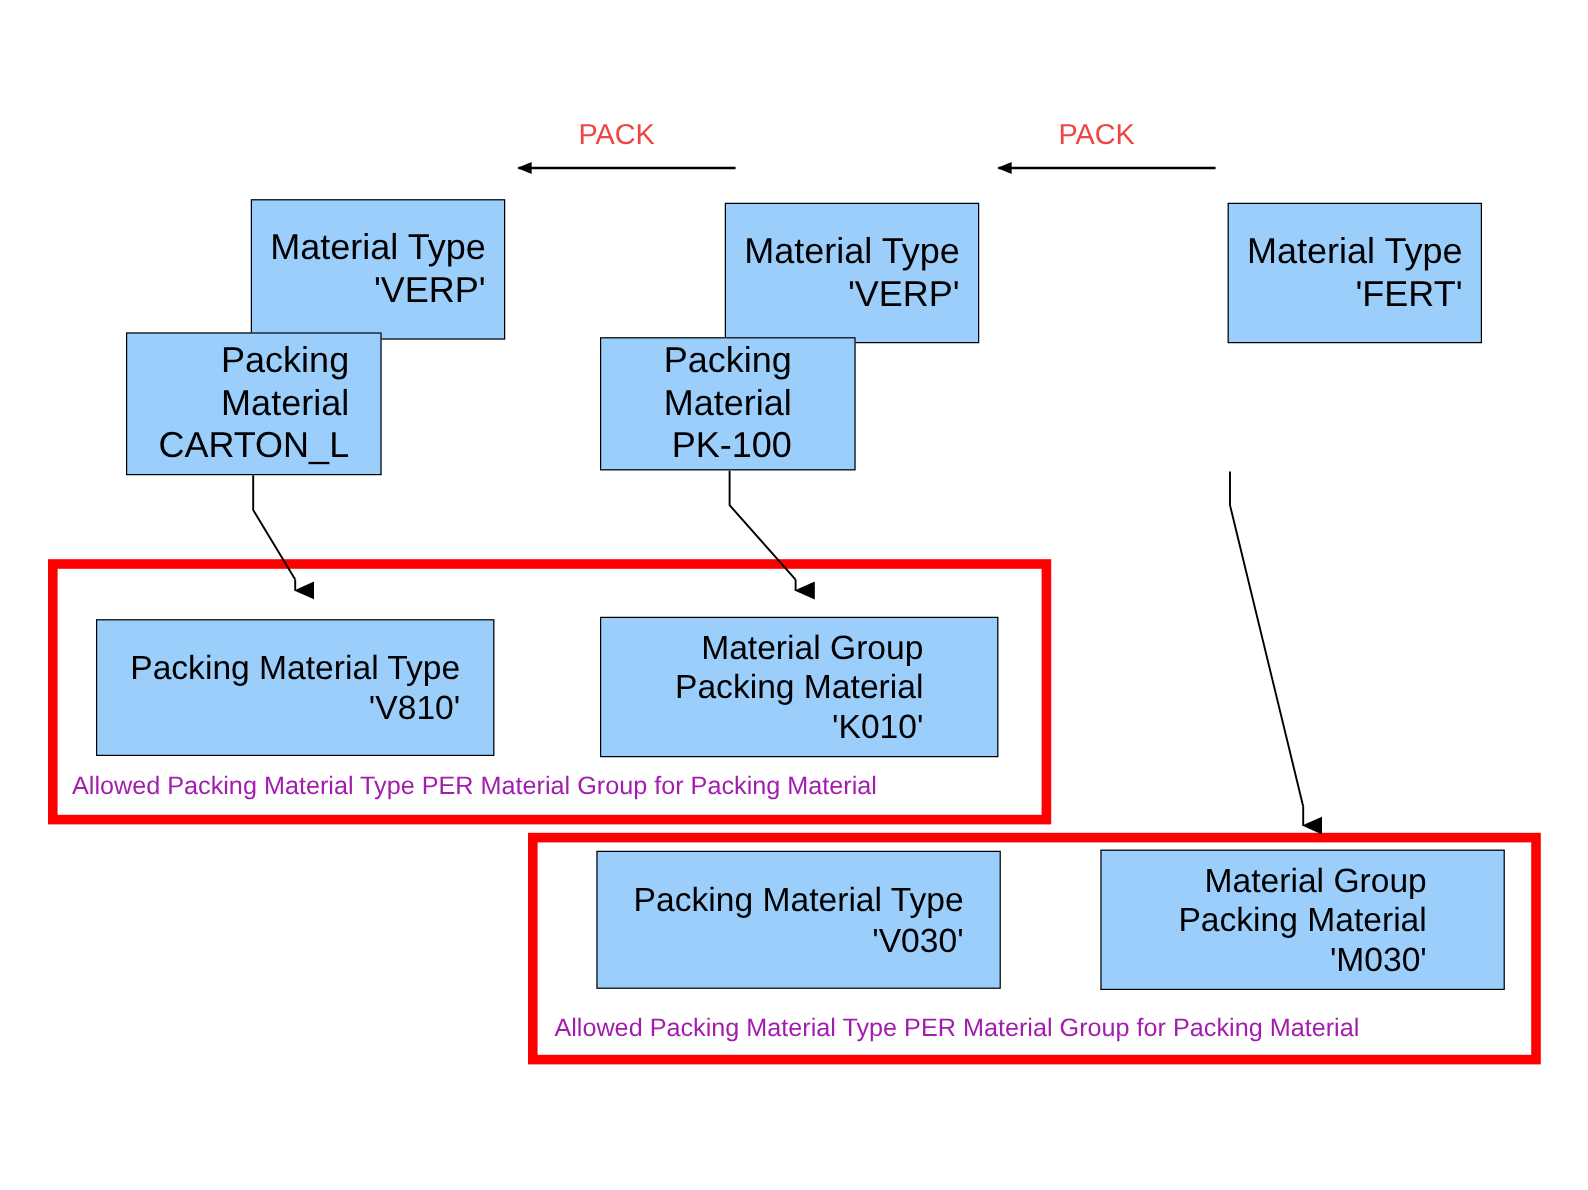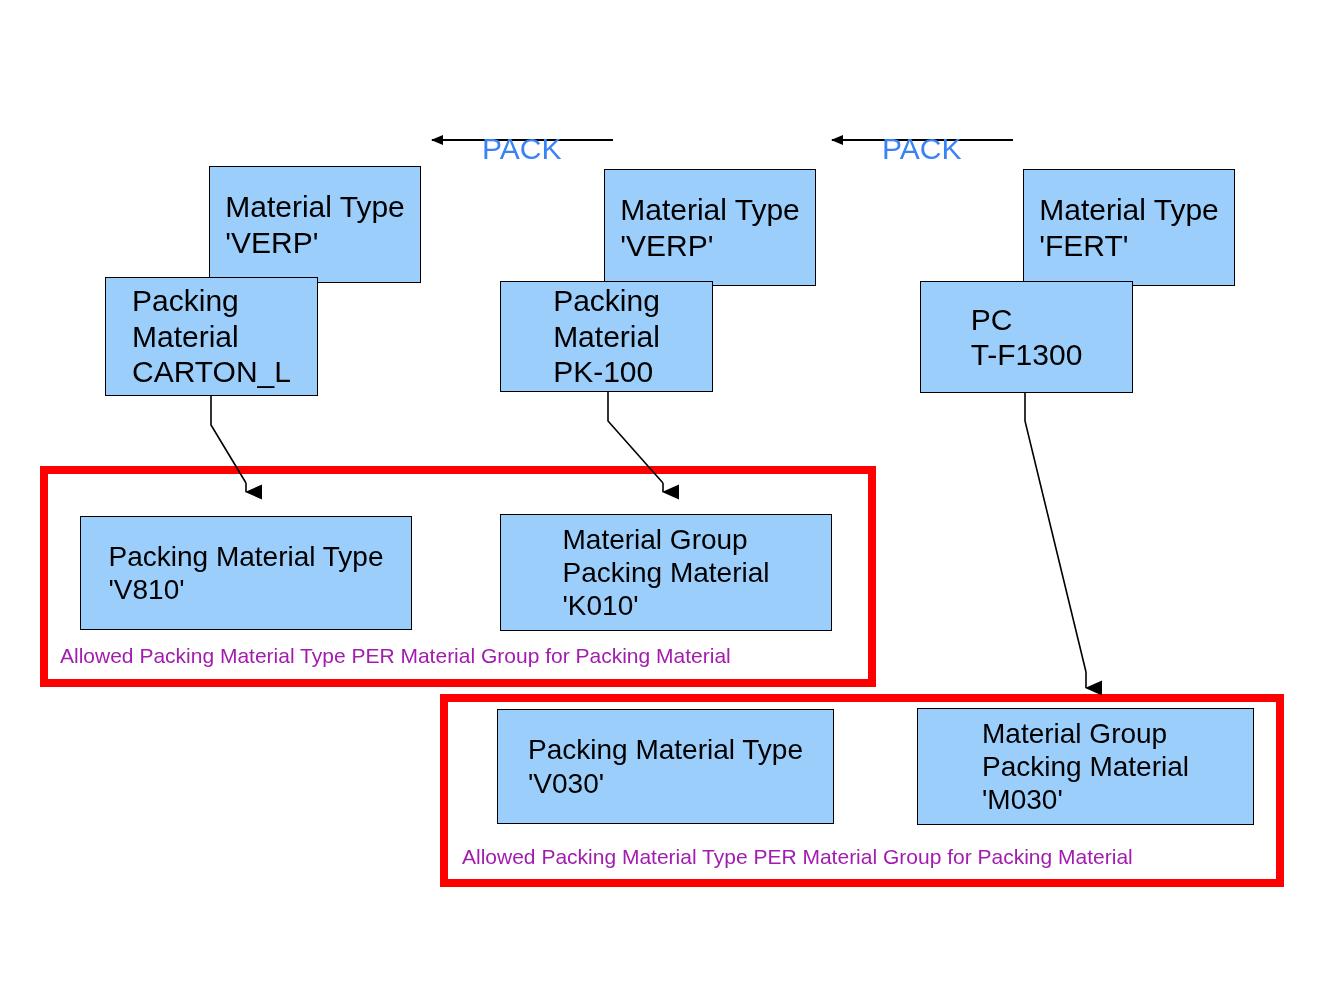--- a/index.html
+++ b/index.html
@@ -40,33 +40,32 @@
     line-height: 1.1;
   }
   .node {
     position: absolute;
     background: #9BCEFB;
     border: 1px solid #000000;
     box-sizing: border-box;
     display: flex;
     align-items: center;
     justify-content: center;
-    text-align: left;
+    text-align: right;
     color: #000000;
     line-height: 1.18;
     white-space: pre-line;
   }
   .node.t30 { font-size: 30px; }
   .node.t28 { font-size: 28px; }
   .pack-label {
     position: absolute;
-    font-size: 30px;
-    color: #3b82f6;
+    font-size: 24px;
+    color: #ef4444;
     white-space: nowrap;
-    margin-top: 33px;
   }
 </style>
 </head>
 <body>
 
 <div id="canvas">
 
   <div class="red-group" style="left:40px; top:466px; width:836px; height:221px;"></div>
 
   <div class="red-group" style="left:440px; top:694px; width:844px; height:193px;"></div>
@@ -118,22 +117,20 @@
 'FERT'</div>
 
   <div class="node t30" style="left:105px; top:277px; width:213px; height:119px;">Packing
 Material
 CARTON_L</div>
 
   <div class="node t30" style="left:500px; top:281px; width:213px; height:111px;">Packing
 Material
 PK-100</div>
 
-  <div class="node t30" style="left:920px; top:281px; width:213px; height:112px;">PC
-T-F1300</div>
 
   <div class="node t28" style="left:80px; top:516px; width:332px; height:114px;">Packing Material Type
 'V810'</div>
 
   <div class="node t28" style="left:500px; top:514px; width:332px; height:117px;">Material Group
 Packing Material
 'K010'</div>
 
   <div class="red-caption" style="left:60px; top:644px;">Allowed Packing Material Type PER Material Group for Packing Material</div>
 

